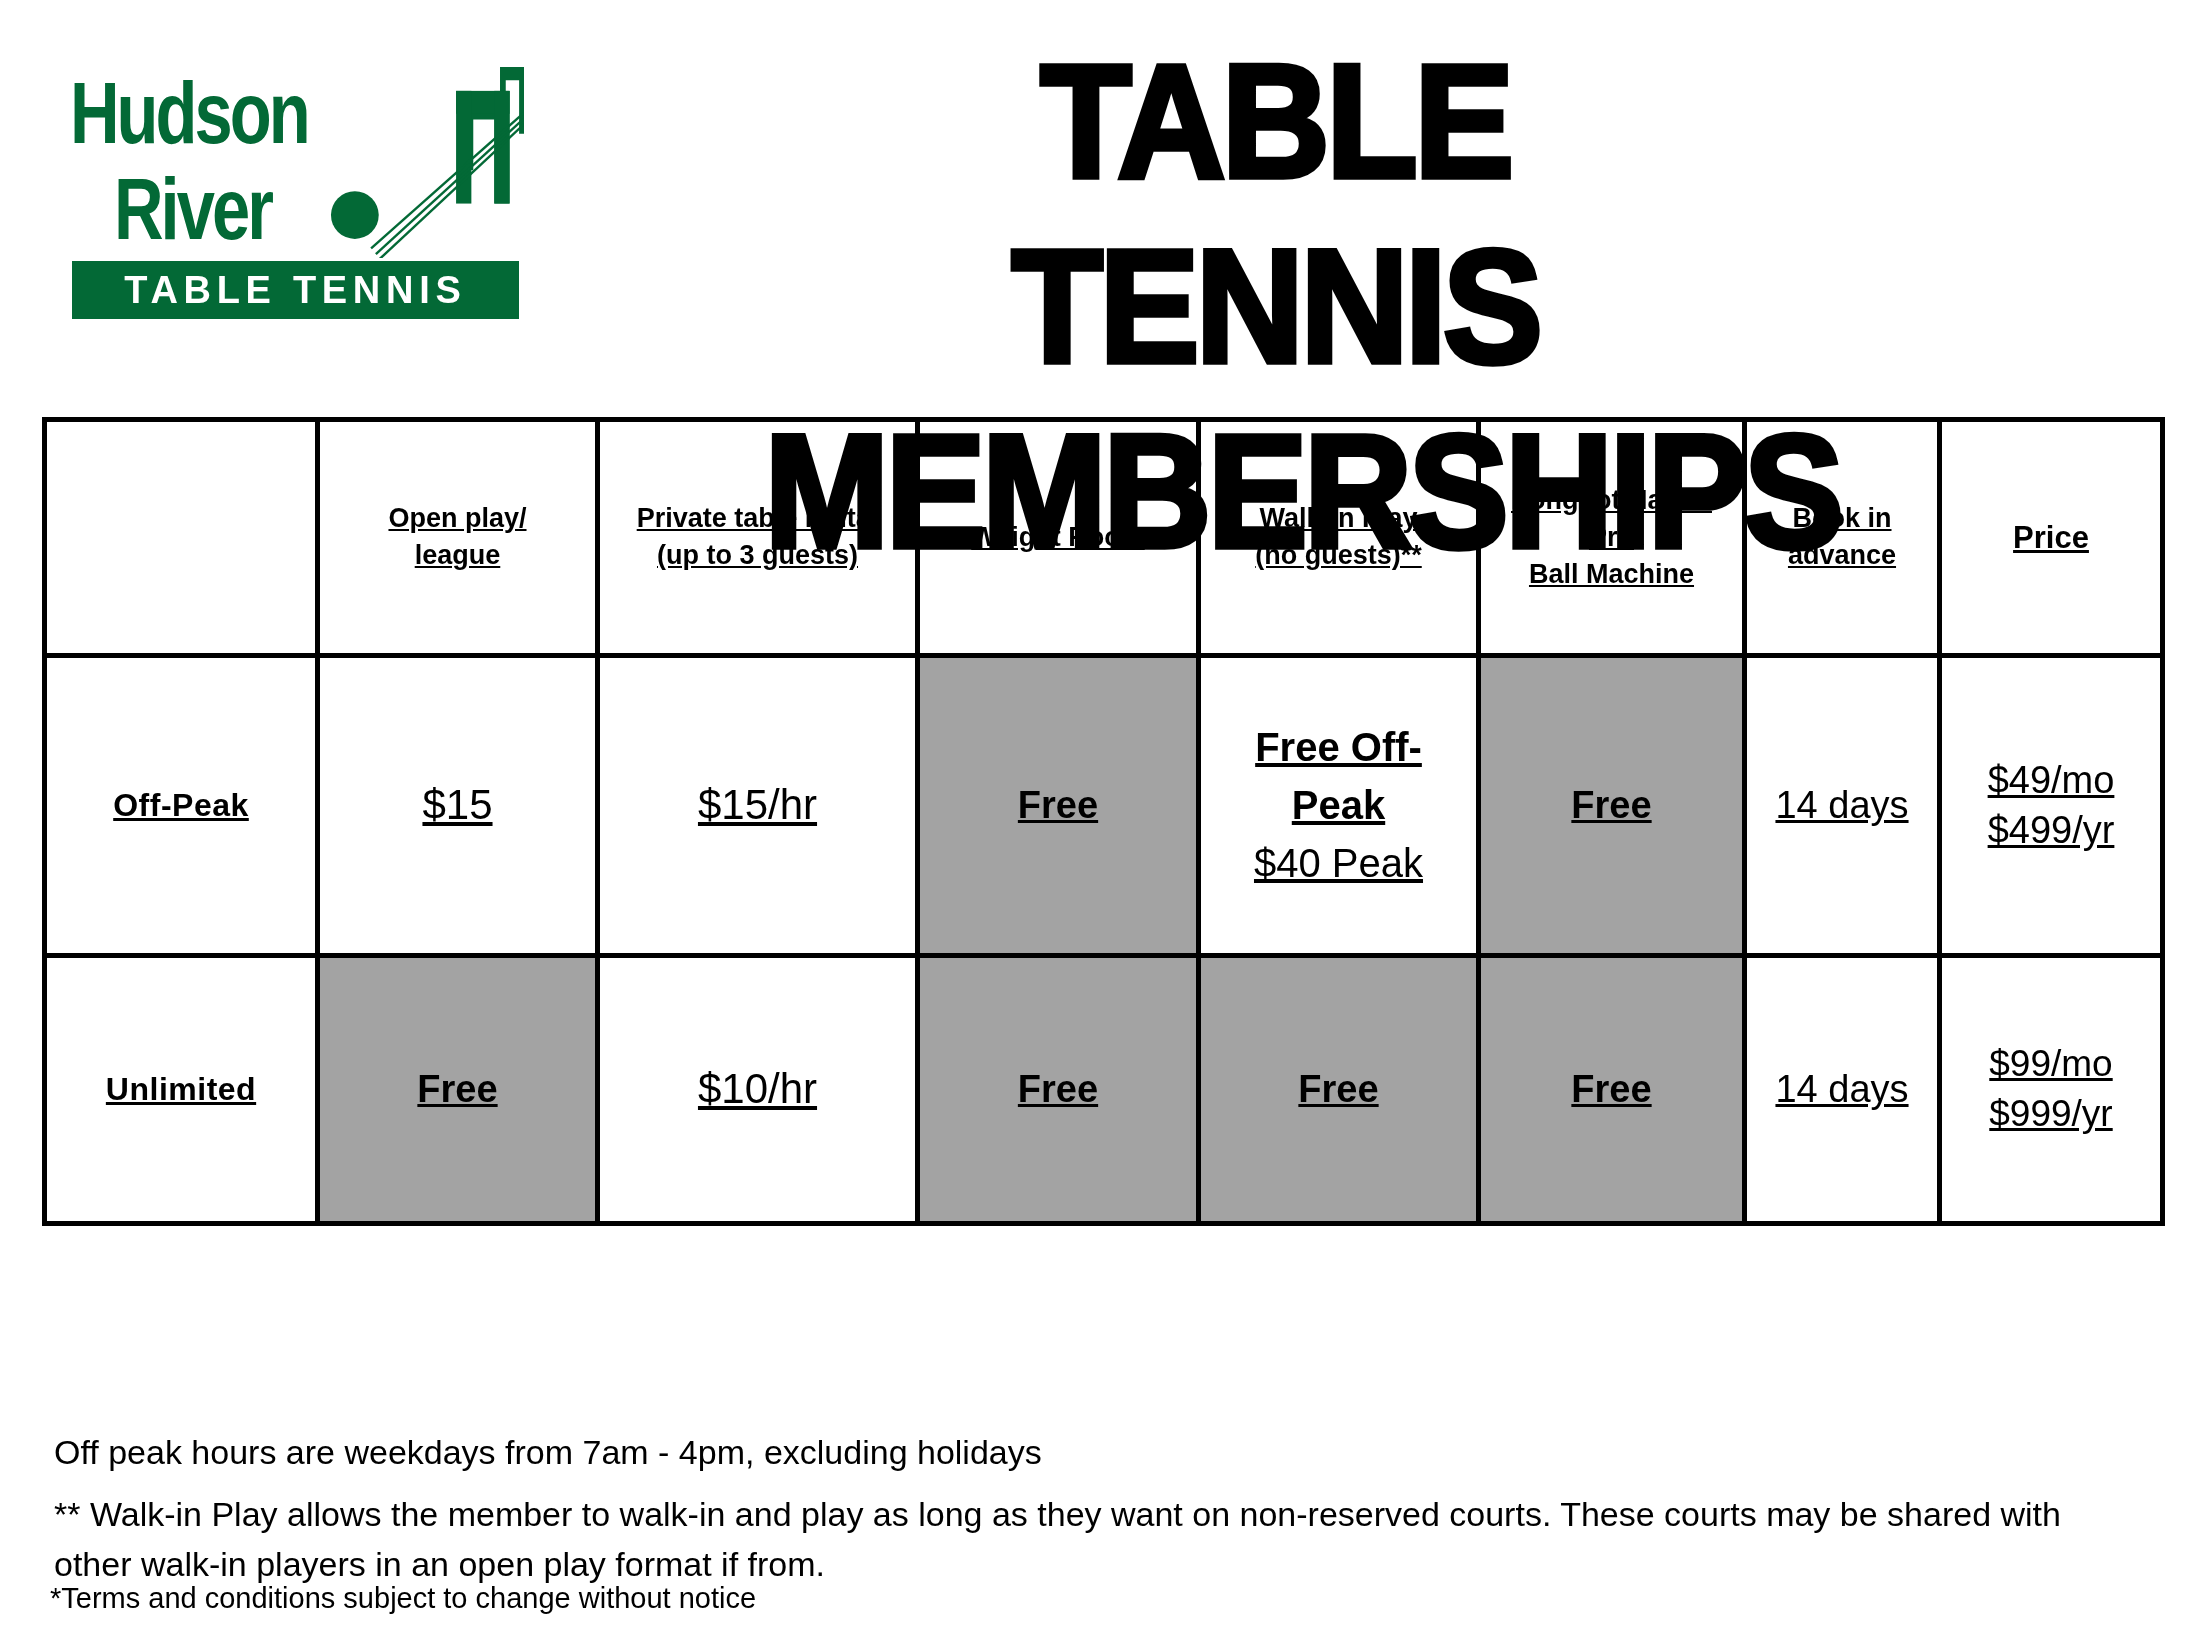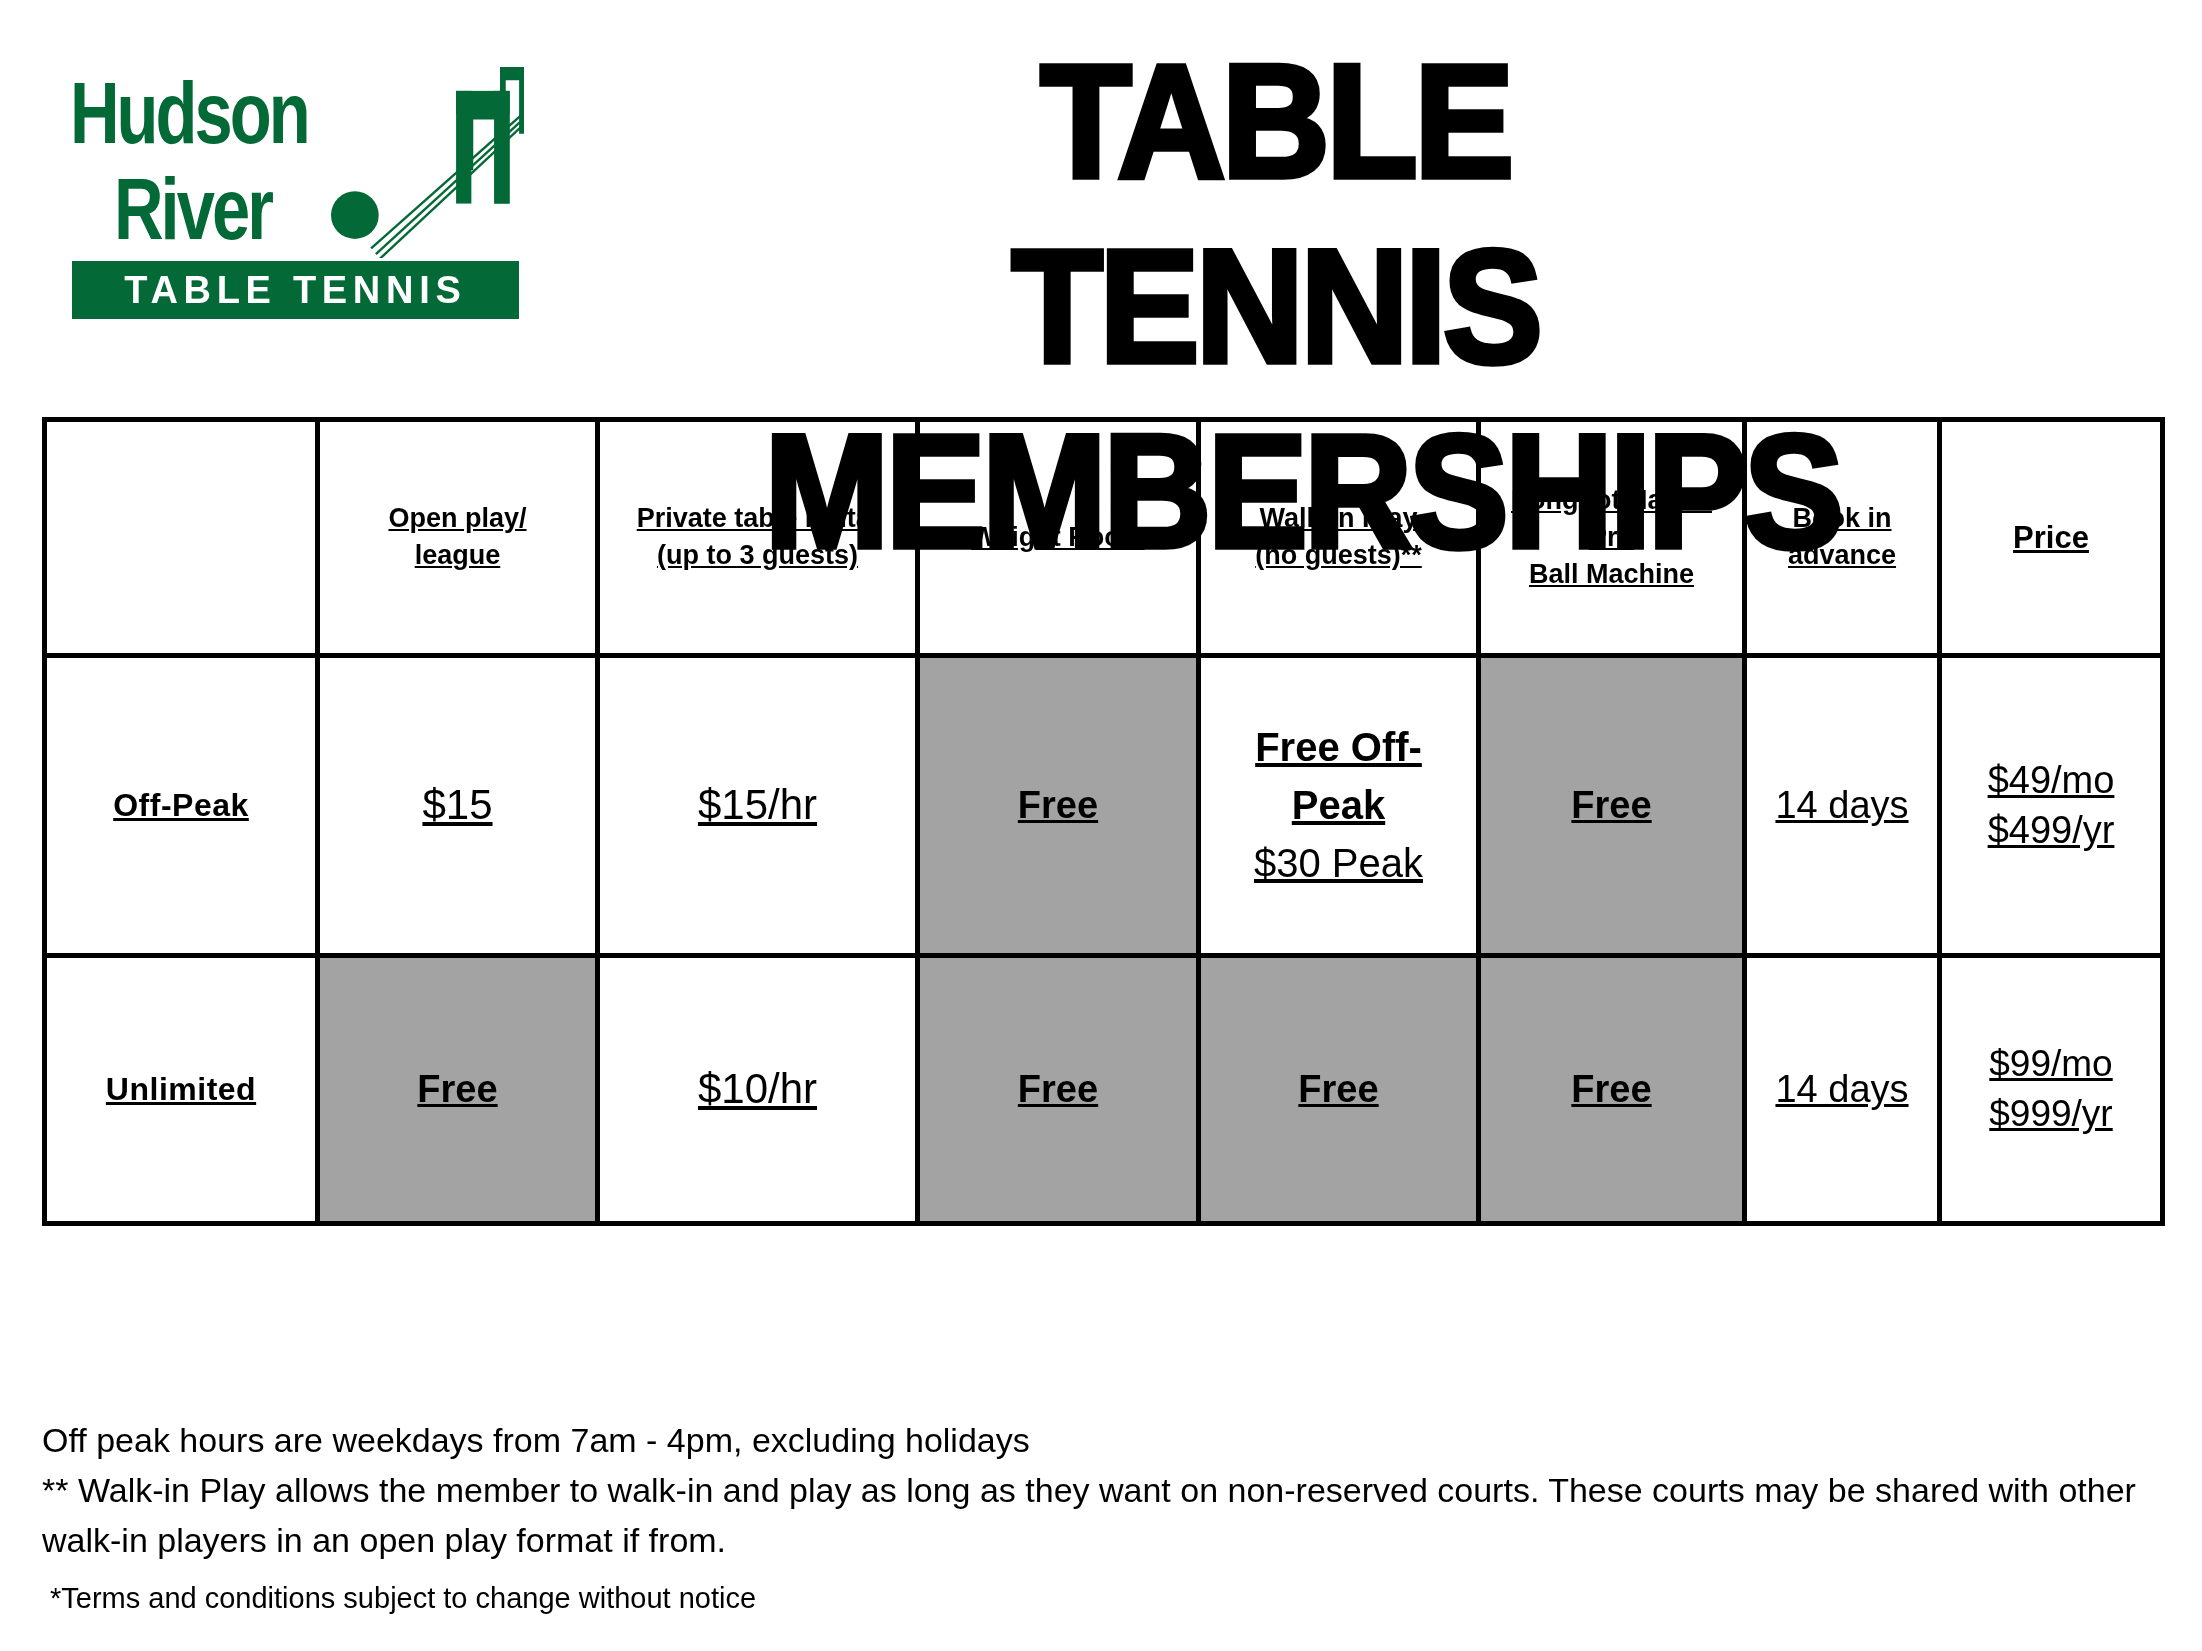--- a/index.html
+++ b/index.html
@@ -34,21 +34,21 @@
   .val { font-size: 42px; }
   .val.small { font-size: 38px; line-height: 50px; }
   .val.smaller { font-size: 37px; line-height: 50px; }
   .green { background: #a3a3a3; }
   .free { font-weight: 700; font-size: 38px; }
   .mixed .b { font-weight: 700; font-size: 40px; line-height: 58px; display: block; }
   .mixed .n { font-size: 40px; line-height: 58px; display: block; }
 
   .footer { position: absolute; left: 42px; top: 1415px; width: 2103px; font-size: 34px; line-height: 50px;
             font-family: "Liberation Sans Narrow", "Liberation Sans", sans-serif; }
-  .footer p { margin: 0; }
+  .footer p { margin: 12px; }
   .terms { position: absolute; left: 42px; top: 1582px; font-size: 29px;
            font-family: "Liberation Sans Narrow", "Liberation Sans", sans-serif; margin-left: 8px; }
 </style>
 </head>
 <body>
 
 <div class="logo">
   <div class="logo-word logo-hudson">Hudson</div>
   <div class="logo-word logo-river">River</div>
   <svg class="logo-svg" width="196" height="191" viewBox="0 0 205 200">
@@ -104,21 +104,21 @@
 
 
   <tr class="row2">
     <td class="rowlabel">Off-Peak</td>
     <td class="val">$15</td>
     <td class="val">$15/hr</td>
     <td class="green free">Free</td>
     <td class="mixed">
       <span class="b">Free Off-</span>
       <span class="b">Peak</span>
-      <span class="n">$30 Peak</span>
+      <span class="n">$40 Peak</span>
     </td>
     <td class="green free">Free</td>
     <td class="val small">14 days</td>
     <td class="val small">
       <div>$49/mo</div>
       <div>$499/yr</div>
     </td>
   </tr>
 
   <tr class="row3">

